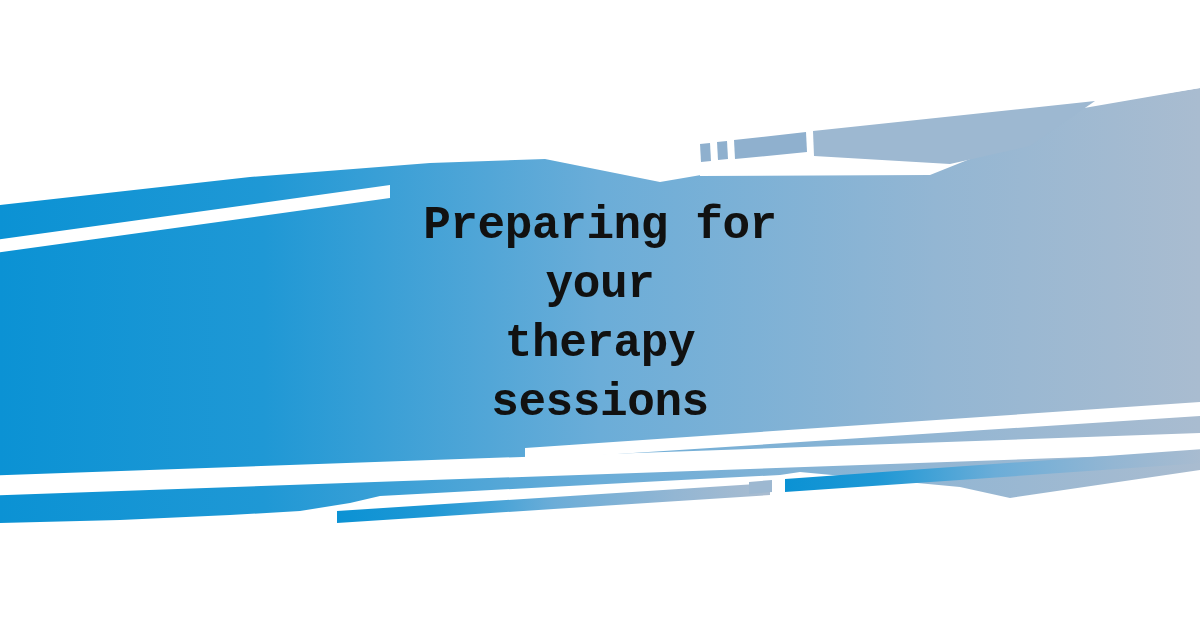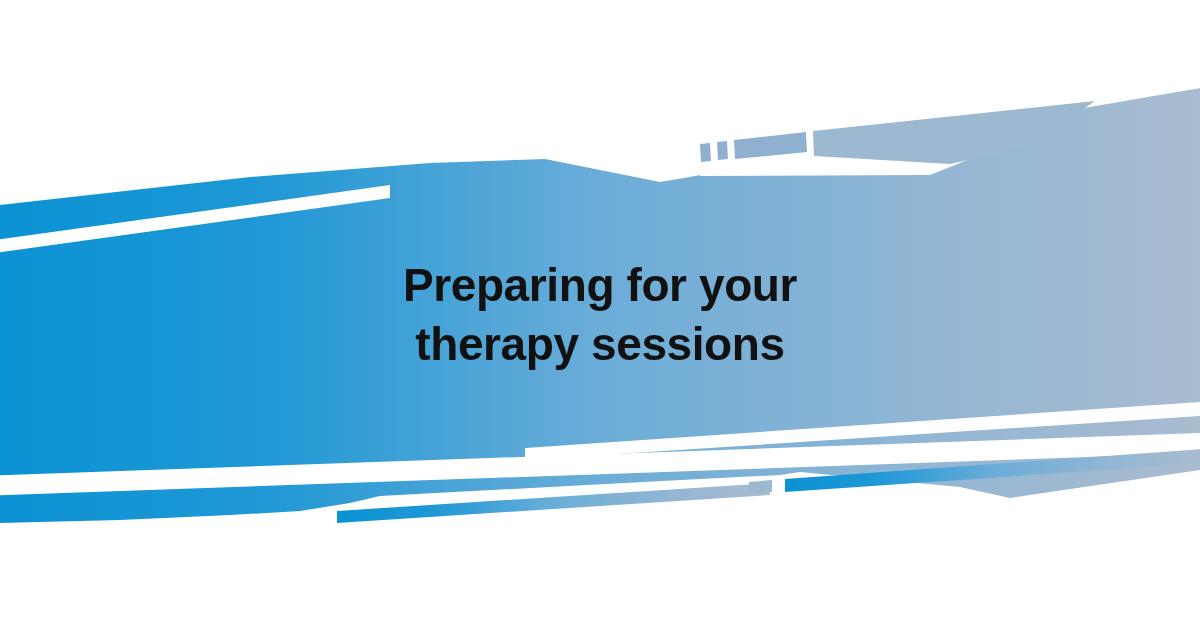--- a/index.html
+++ b/index.html
@@ -34,21 +34,21 @@
     height: 630px;
     display: flex;
     align-items: center;
     justify-content: center;
     pointer-events: none;
   }
   #banner-title {
     width: 430px;
     margin: 0;
     text-align: center;
-    font-family: Liberation Sans, sans-serif;
+    font-family: Liberation Mono, monospace;
     font-size: 46px;
     line-height: 1.28;
     font-weight: 700;
     letter-spacing: -0.4px;
     color: #111111;
     white-space: pre-line;
   }
 </style>
 </head>
 <body>

